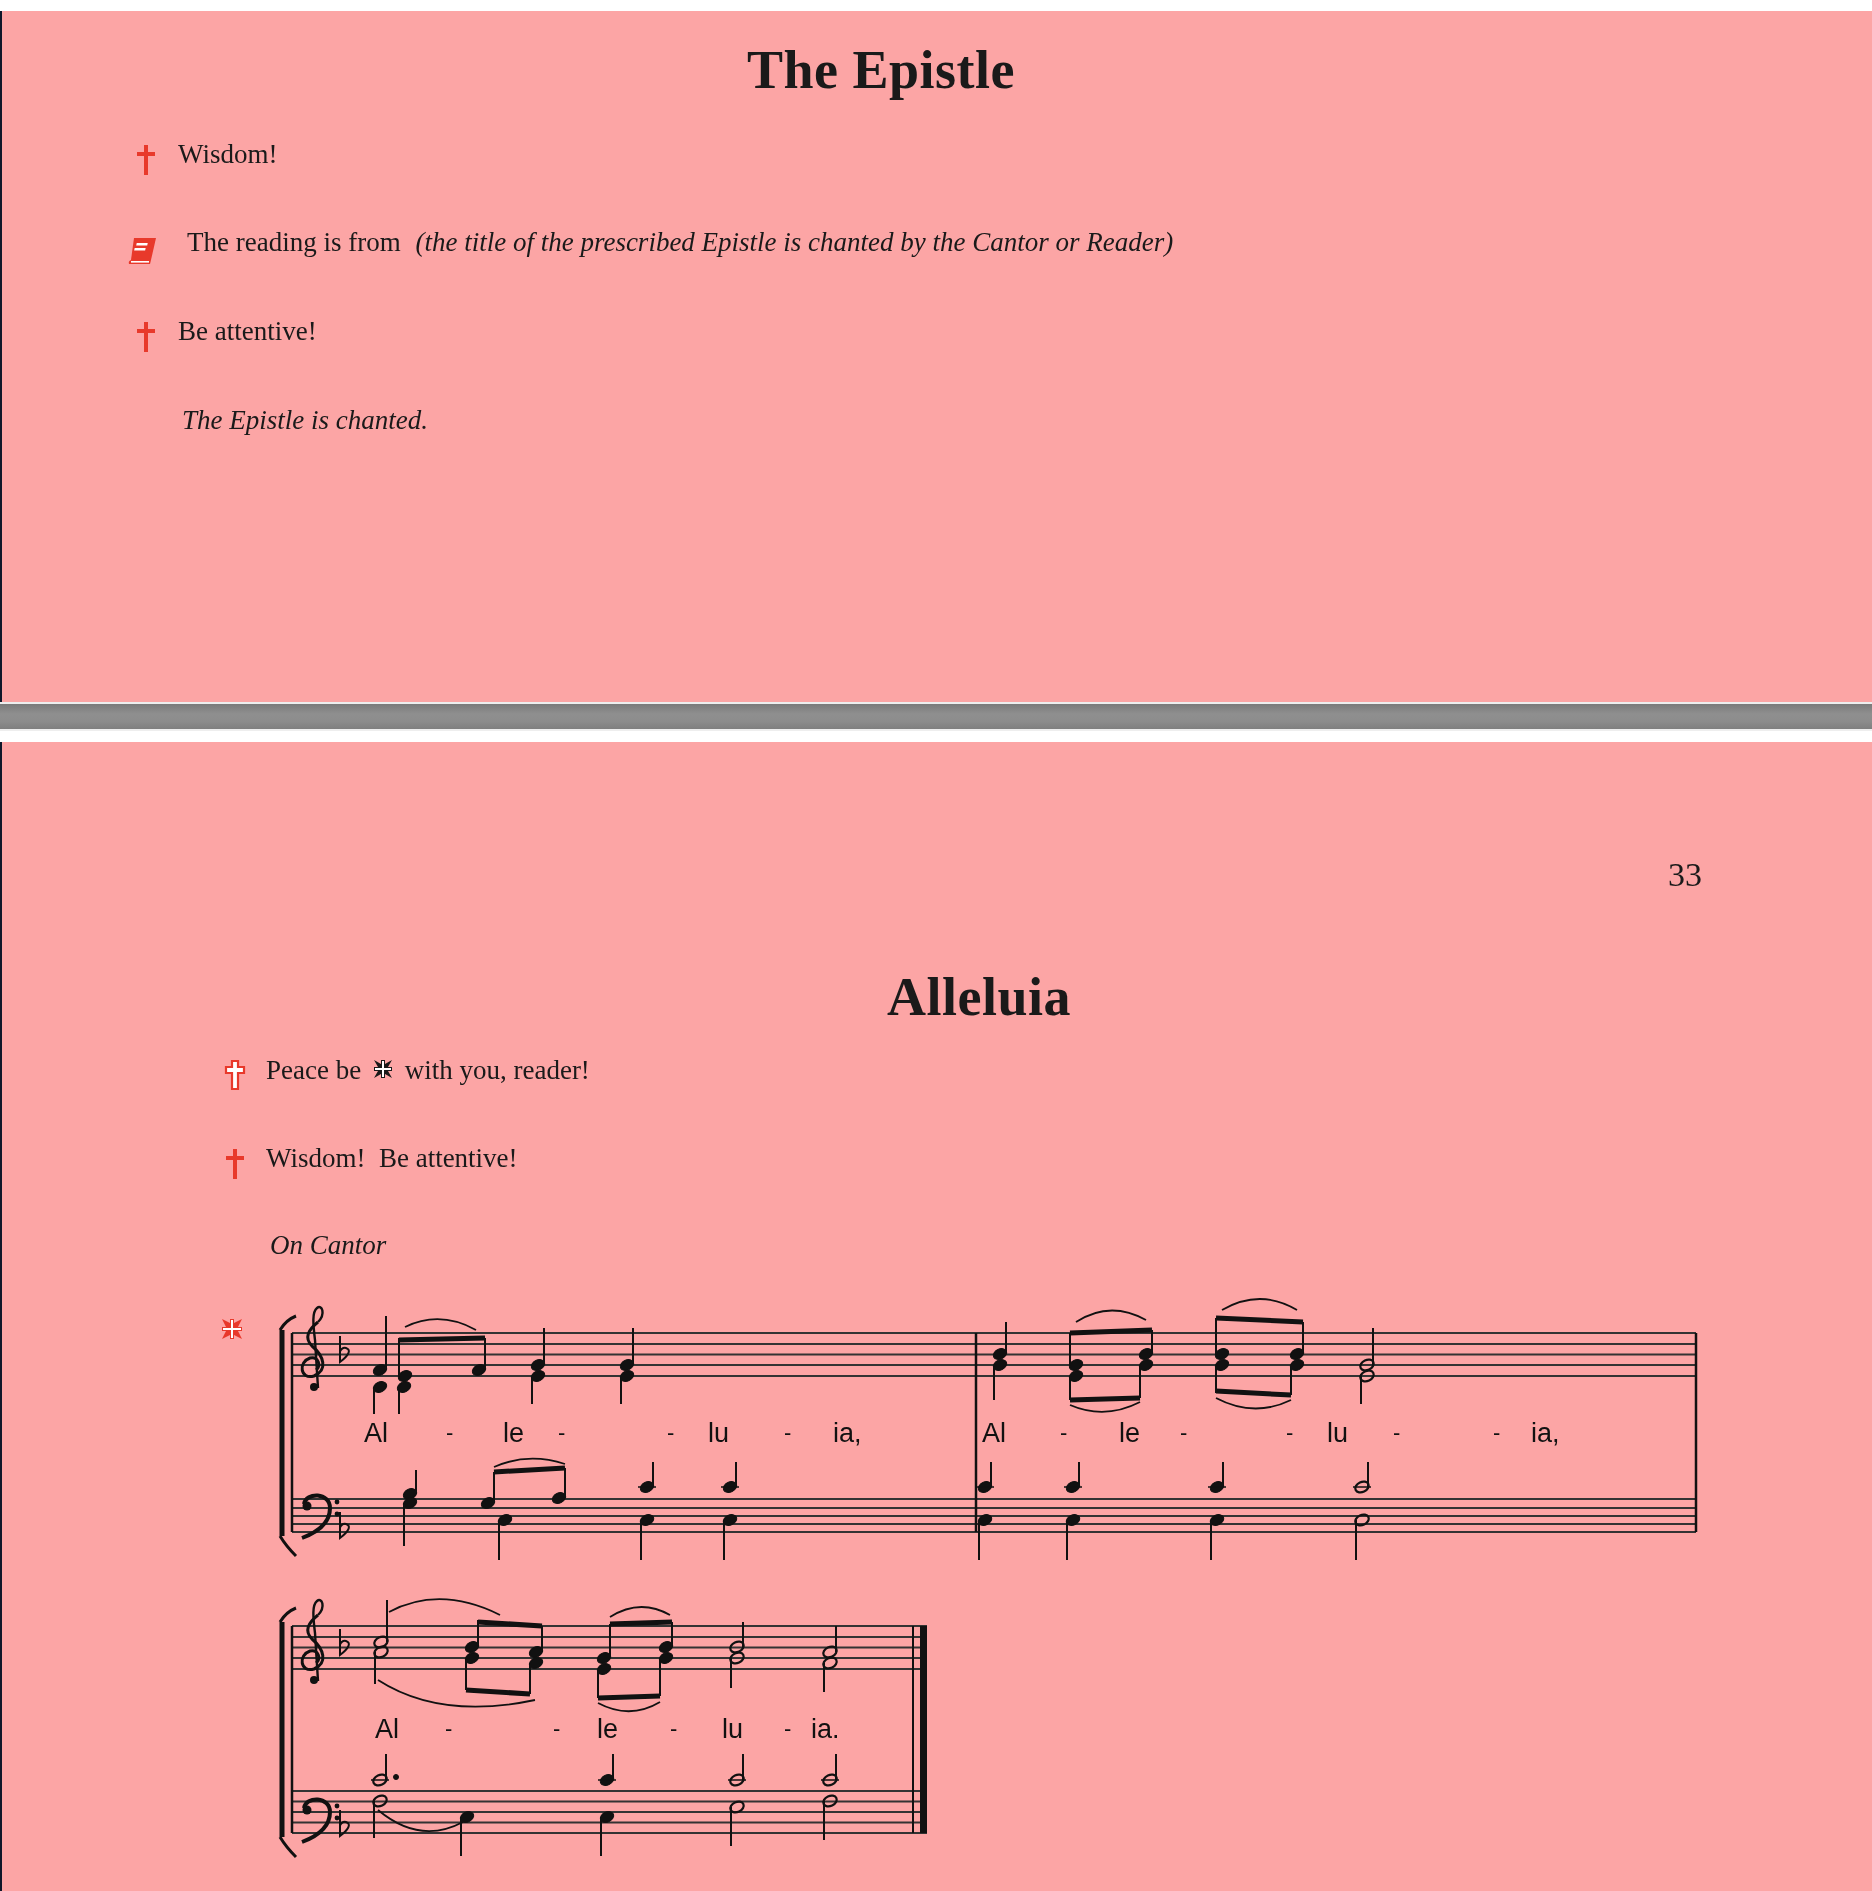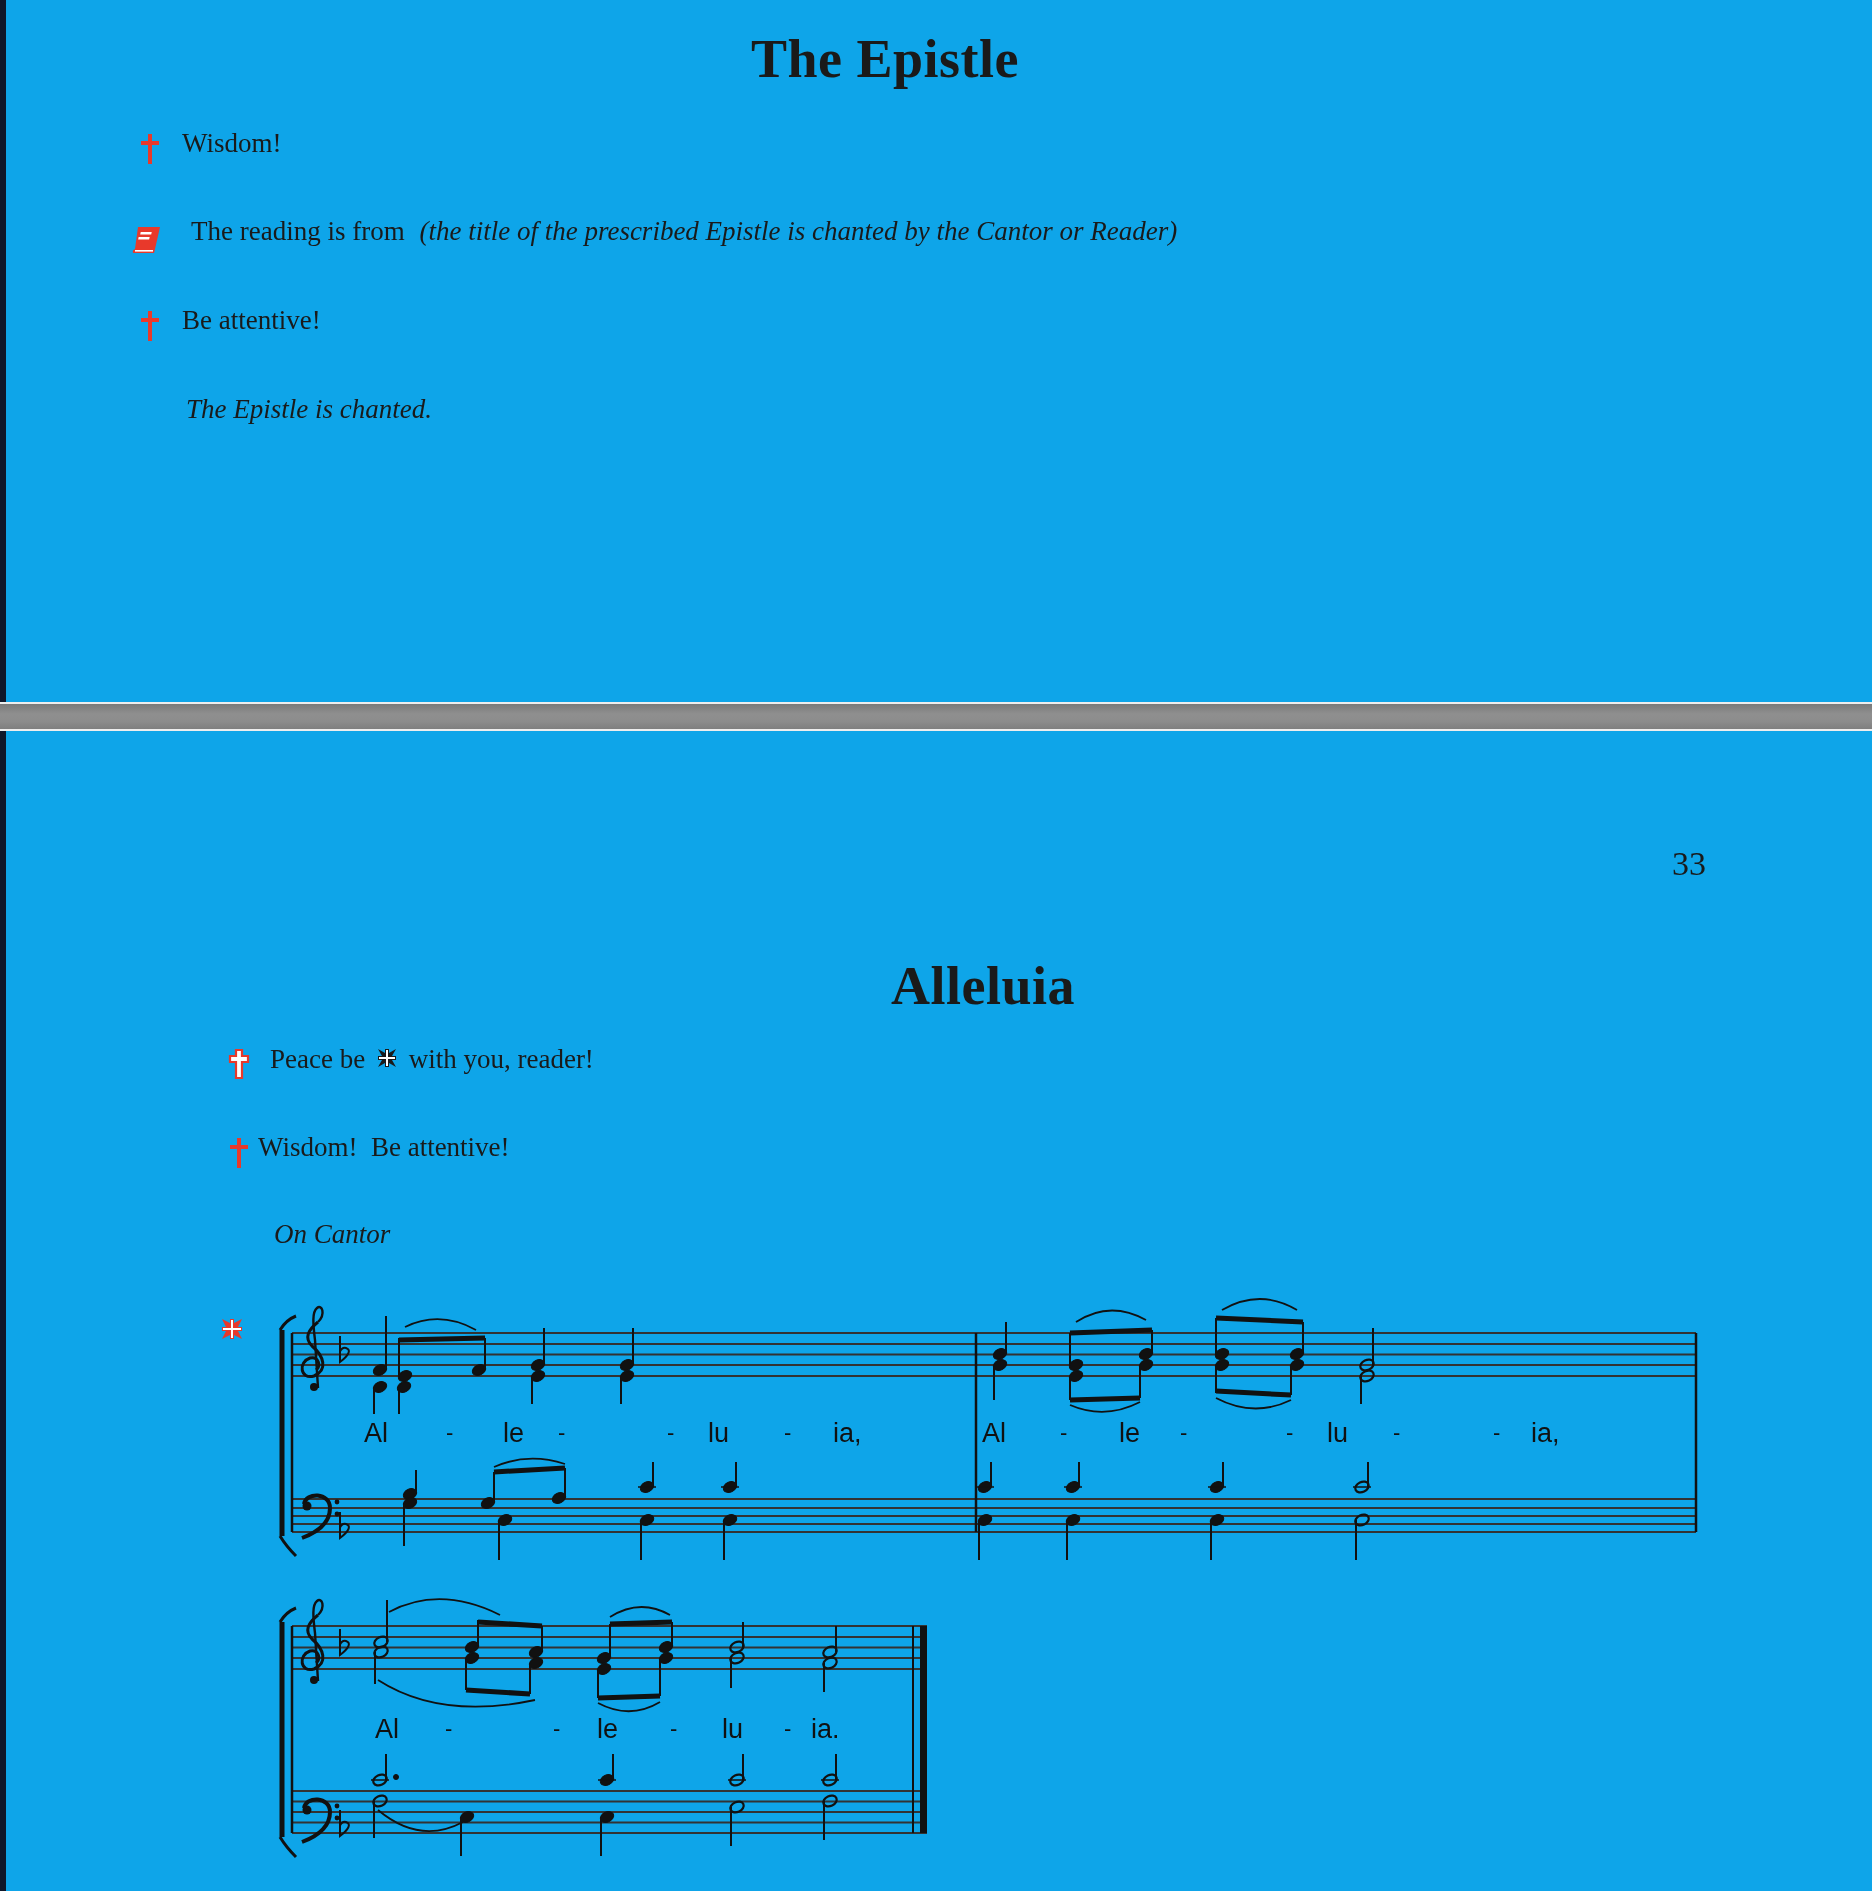--- a/index.html
+++ b/index.html
@@ -1,18 +1,18 @@
 <!DOCTYPE html>
 <html><head>
 <meta charset="utf-8">
 <style>
   html, body { margin:0; padding:0; }
   body { width:1872px; height:1891px; background:#ffffff; position:relative; overflow:hidden;
          font-family:"DejaVu Serif","Liberation Serif",serif; color:#1a1a1a; }
-  .page { position:absolute; left:0; width:1872px; background:#0ea5e9; border-left:6px solid #0f172a; box-sizing:border-box; }
+  .page { position:absolute; left:0; width:1872px; background:#fca5a5; border-left:2px solid #0f172a; box-sizing:border-box;margin-top:11px; }
   #page-top { top:0; height:702px; }
   #page-bottom { top:731px; height:1380px; }
   .gap { position:absolute; left:0; top:702px; width:1872px; height:29px;
          background:linear-gradient(#7a7a7a,#8f8f8f 40%,#8c8c8c 70%,#7f7f7f); border-top:2px solid #eeeeee; border-bottom:2px solid #eeeeee; box-sizing:border-box; }
   .title { position:absolute; font-family:"Liberation Serif","DejaVu Serif",serif; font-weight:bold; font-size:54px; letter-spacing:0.5px; white-space:nowrap; }
   .line { position:absolute; font-family:Liberation Serif, serif; font-size:27px; white-space:nowrap; }
   .line i, .ital { font-style:italic; }
   .rubric { position:absolute; }
   .pagenum { position:absolute; font-family:"Liberation Serif",serif; font-size:34px; }
   svg.score { position:absolute; left:0; top:0; overflow:visible; }
@@ -66,21 +66,21 @@
       <rect x="10" y="3" width="2" height="16" fill="#fff"></rect>
         <rect x="3" y="10" width="16" height="2" fill="#fff"></rect>
     </svg>
     <span>with you, reader!</span>
   </div>
 
   <svg class="rubric" style="left:222px; top:407px;" width="22" height="30" viewBox="0 0 22 30">
     <rect x="9" y="0" width="4" height="30" fill="#e8392b"></rect>
       <rect x="2" y="7" width="18" height="4" fill="#e8392b"></rect>
   </svg>
-  <div class="line" style="left:252px; top:401px; white-space:pre;">Wisdom!  Be attentive!</div>
+  <div class="line" style="left:264px; top:401px; white-space:pre;">Wisdom!  Be attentive!</div>
 
   <div class="line ital" style="left:268px; top:488px;">On Cantor</div>
 </div>
 
 <svg class="score" width="1872" height="1891">
   <defs>
     <g id="tclef">
       <path d="M14 -38 C4 -30 0 -22 8 -14 C20 -4 24 10 10 16 C-4 20 -6 2 6 -2 C14 -4 18 6 12 10" fill="none" stroke="#111" stroke-width="3"></path>
       <path d="M14 -38 C22 -46 18 -56 13 -52 C8 -48 9 -36 11 -20 L14 28" fill="none" stroke="#111" stroke-width="2.4"></path>
       <circle cx="10" cy="27" r="4" fill="#111"></circle>

